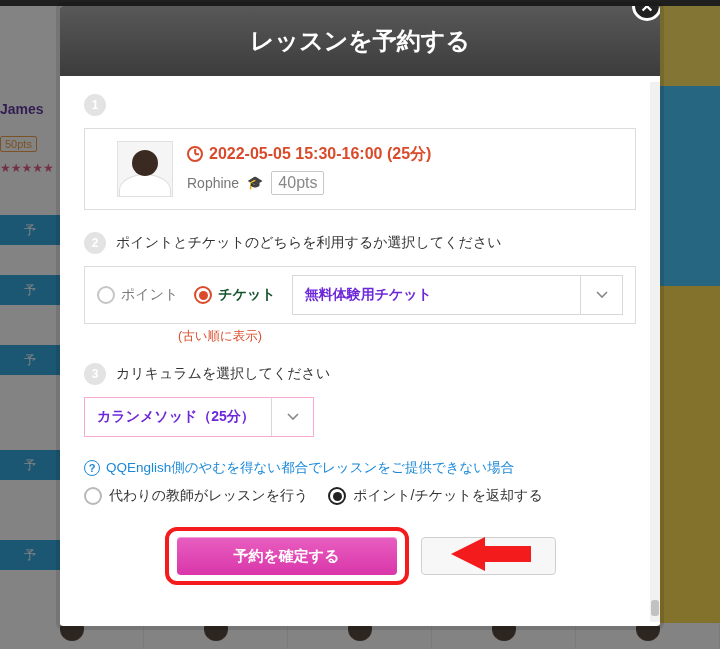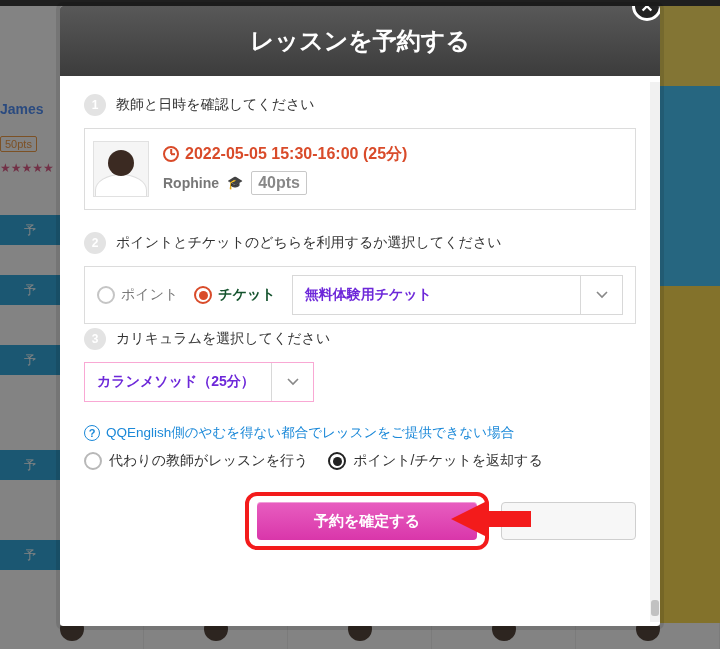--- a/index.html
+++ b/index.html
@@ -1,45 +1,45 @@
 <!DOCTYPE html>
 <html><head>
 <meta charset="utf-8">
 <style>
   *{box-sizing:border-box;margin:0;padding:0;font-family:"Hiragino Sans","Yu Gothic","Meiryo",sans-serif}
   body{background:#888;width:720px;height:649px;overflow:hidden;position:relative}
   
   .bg{position:absolute;inset:0;background:#e8e8e8}
   .bg .top-bar{height:6px;background:#222}
   .bg .left-col{position:absolute;left:0;top:6px;width:60px;height:640px;background:#fff}
-  .bg .left-col .name{position:absolute;top:95px;left:0;font-size:14px;font-weight:bold;color:#3b82f6}
+  .bg .left-col .name{position:absolute;top:95px;left:0;font-size:14px;font-weight:bold;color:#4c1d95}
   .bg .left-col .pts{position:absolute;top:130px;left:0;font-size:11px;border:1px solid #f09030;color:#f09030;padding:1px 4px;border-radius:2px}
   .bg .stars{position:absolute;top:155px;left:0;font-size:12px;color:#d94b7b}
   .bg .btn-row{position:absolute;left:0;width:60px;height:30px;background:#1a9ed9;color:#fff;font-size:12px;display:flex;align-items:center;justify-content:center}
   .bg .r1{top:215px}.bg .r2{top:275px}.bg .r3{top:345px}.bg .r4{top:450px}.bg .r5{top:540px}
   .bg .right-strip{position:absolute;right:0;top:6px;width:60px;height:640px;background:linear-gradient(#ffe050 0 80px,#32bff8 80px 280px,#ffd93d 280px 100%)}
   
   .overlay{position:absolute;inset:0;background:rgba(30,30,30,.55)}
   .modal{position:absolute;left:60px;top:6px;width:600px;height:620px;background:#fff;border-radius:3px;overflow:hidden;box-shadow:0 0 0 4px rgba(0,0,0,.1)}
   .modal-head{height:70px;background:linear-gradient(#585858,#3c3c3c);display:flex;align-items:center;justify-content:center;color:#fff;font-size:24px;font-weight:bold}
   .close-btn{position:absolute;right:-2px;top:-15px;width:30px;height:30px;border:3px solid #fff;border-radius:50%;background:#222;color:#fff;display:flex;align-items:center;justify-content:center;font-size:16px;font-weight:bold;cursor:pointer}
   .modal-body{padding:18px 24px 10px;position:relative;height:550px;overflow:hidden}
   .step{display:flex;align-items:center;gap:10px;margin-bottom:12px}
   .step-num{width:22px;height:22px;border-radius:50%;background:#e3e3e3;color:#fff;font-size:12px;font-weight:bold;display:flex;align-items:center;justify-content:center}
   .step-label{font-size:14px;color:#333}
-  .teacher-box{border:1px solid #dcdcdc;padding:12px 8px;display:flex;gap:14px;align-items:center;margin-bottom:22px}
+  .teacher-box{border:1px solid #dcdcdc;padding:12px 32px;display:flex;gap:14px;align-items:center;margin-bottom:22px}
   .avatar{width:56px;height:56px;background:#f5f5f5;border:1px solid #e1e1e1;position:relative;overflow:hidden}
   .avatar::after{content:"";position:absolute;left:50%;top:8px;width:26px;height:26px;border-radius:50%;background:#3b2a22;transform:translateX(-50%)}
   .avatar::before{content:"";position:absolute;left:50%;bottom:-10px;width:50px;height:30px;border-radius:50% 50% 0 0;background:#fff;border:1px solid #ddd;transform:translateX(-50%)}
   .tinfo{display:flex;flex-direction:column;gap:6px}
   .dt{color:#d94b2a;font-weight:bold;font-size:16px;display:flex;align-items:center;gap:6px}
   .clock{width:16px;height:16px;border:2px solid #d94b2a;border-radius:50%;position:relative}
   .clock::before{content:"";position:absolute;left:50%;top:50%;width:1.6px;height:5px;background:#d94b2a;transform-origin:bottom;transform:translate(-50%,-100%)}
   .clock::after{content:"";position:absolute;left:50%;top:50%;width:1.6px;height:4px;background:#d94b2a;transform-origin:bottom;transform:translate(-50%,-100%) rotate(90deg)}
-  .tname-row{display:flex;align-items:center;gap:8px;color:#777;font-size:14px;font-weight:bold}
+  .tname-row{display:flex;align-items:center;gap:8px;color:#777;font-size:14px;font-weight:normal}
   .grad{color:#b8b8b8;font-size:13px}
   .pts-badge{border:1px solid #c8c8c8;color:#888;font-size:16px;padding:2px 6px;border-radius:2px}
   .radio-row{display:flex;align-items:center;gap:16px;border:1px solid #dcdcdc;padding:8px 12px;margin-bottom:4px}
   .radio{display:flex;align-items:center;gap:6px;font-size:14px;color:#777}
   .radio .ring{width:18px;height:18px;border:2px solid #c5c5c5;border-radius:50%;display:flex;align-items:center;justify-content:center}
   .radio.sel .ring{border-color:#d94b2a}
   .radio.sel .ring::after{content:"";width:9px;height:9px;background:#d94b2a;border-radius:50%}
   .radio.sel{color:#14532d;font-weight:bold}
   .select{flex:1;display:flex;border:1px solid #d8d8d8}
   .select .val{flex:1;padding:10px 12px;font-size:14px;color:#6d28d9;font-weight:bold}
@@ -47,21 +47,21 @@
   .select .caret svg{width:12px;height:8px}
   .hint{font-size:12.5px;color:#d94b2a;margin:4px 0 18px 94px}
   .sec3 .select{width:230px;border:1px solid #f9a8d4;display:flex}
   .help-row{display:flex;align-items:center;gap:6px;margin-top:22px;margin-bottom:10px;color:#1a88d8;font-size:13.5px}
   .q-icon{width:16px;height:16px;border:1.8px solid #1a88d8;border-radius:50%;display:flex;align-items:center;justify-content:center;font-size:11px;font-weight:bold;color:#1a88d8}
   .opt-row{display:flex;align-items:center;gap:20px;font-size:14px;color:#333}
   .oradio .ring{width:18px;height:18px;border:2px solid #b8b8b8;border-radius:50%;display:flex;align-items:center;justify-content:center}
   .oradio.sel .ring{border-color:#222}
   .oradio.sel .ring::after{content:"";width:9px;height:9px;background:#222;border-radius:50%}
   .oradio{display:flex;align-items:center;gap:7px}
-  .action-row{display:flex;gap:12px;align-items:center;justify-content:flex-end;margin-top:22px;position:relative}
+  .action-row{display:flex;gap:12px;align-items:center;justify-content:center;margin-top:22px;position:relative}
   .confirm-wrap{border:4px solid #f31b1b;border-radius:12px;padding:6px 8px}
   .confirm{width:220px;height:38px;border:none;border-radius:4px;background:linear-gradient(#e85ec0,#d936aa);color:#fff;font-size:15px;font-weight:bold;cursor:pointer;box-shadow:inset 0 1px 0 rgba(255,255,255,.4)}
   .ghost-btn{width:135px;height:38px;border:1px solid #cfcfcf;border-radius:4px;background:#f7f7f7}
   .arrow{position:absolute;right:105px;top:50%;transform:translateY(-50%);}
   .arrow svg{width:80px;height:42px}
   .scroll-ind{position:absolute;right:0;top:76px;width:10px;height:540px;background:#f1f1f1}
   .scroll-ind::after{content:"";position:absolute;left:1px;bottom:6px;width:8px;height:16px;background:#c1c1c1;border-radius:3px}
   .bg .bottom-people{position:absolute;left:0;bottom:0;width:720px;height:26px;background:#fff;display:flex}
   .bg .bottom-people div{flex:1;border-right:1px solid #eee;position:relative}
   .bg .bottom-people div::after{content:"";position:absolute;left:50%;top:-6px;width:24px;height:24px;background:#402f25;border-radius:50%;transform:translateX(-50%)}
@@ -98,21 +98,20 @@
     <span>✕</span>
   </div>
   <div class="modal-head">
     <span>レッスンを予約する</span>
   </div>
   <div class="scroll-ind"></div>
   <div class="modal-body">
 
     <div class="step">
       <div class="step-num">1</div>
-      <div class="step-label">教師と日時を確認してください</div>
     </div>
     <div class="teacher-box">
       <div class="avatar"></div>
       <div class="tinfo">
         <div class="dt">
           <span class="clock"></span>
           <span>2022-05-05 15:30-16:00 (25分)</span>
         </div>
         <div class="tname-row">
           <span>Rophine</span>
@@ -137,20 +136,21 @@
       </label>
       <div class="select">
         <div class="val">無料体験用チケット</div>
         <div class="caret">
           <svg viewBox="0 0 12 8">
               <path d="M1 1l5 5 5-5" fill="none" stroke="#888" stroke-width="1.6"></path>
             </svg>
         </div>
       </div>
     </div>
+    <div class="hint">(古い順に表示)</div>
 
     <div class="step">
       <div class="step-num">3</div>
       <div class="step-label">カリキュラムを選択してください</div>
     </div>
     <div class="sec3">
       <div class="select">
         <div class="val">カランメソッド（25分）</div>
         <div class="caret">
           <svg viewBox="0 0 12 8">

